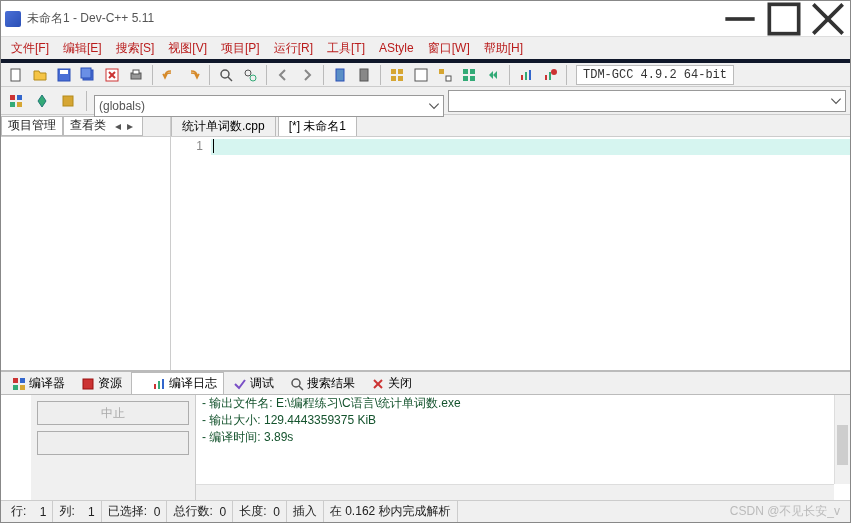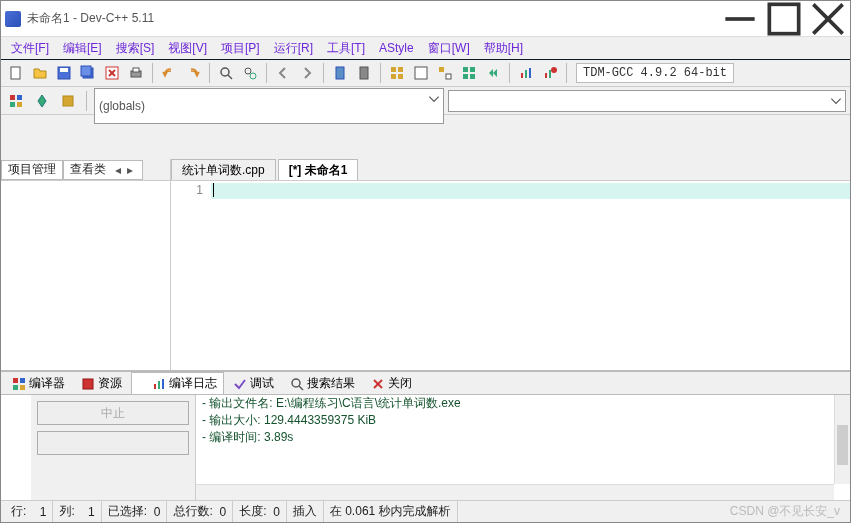--- a/index.html
+++ b/index.html
@@ -7,51 +7,51 @@
 
 
 .titlebar { height: 36px; background: #fff; display: flex; align-items: center; padding-left: 4px; border-bottom: 1px solid #ddd; }
 .titlebar .appicon { width: 16px; height: 16px; background: linear-gradient(135deg,#4a6fd6,#2a4fb6); margin-right: 6px; border-radius: 2px; }
 .titlebar .title { flex: 1; color: #555; }
 .titlebar .winbtns { display: flex; }
 .titlebar .winbtn { width: 44px; height: 28px; display: flex; align-items: center; justify-content: center; color: #333; }
 
 
 .menubar { height: 22px; background: #f0f0f0; display: flex; align-items: center; padding: 0 4px; gap: 2px; }
-.menubar .menuitem { padding: 2px 6px; color: #6d28d9; cursor: default; }
-
-
-.toolbar { height: 28px; background: #f0f0f0; display: flex; align-items: center; padding: 2px 4px; gap: 2px; border-top: 1px solid #0f172a; border-bottom: 1px solid #ccc; }
+.menubar .menuitem { padding: 2px 6px; color: #b91c1c; cursor: default; }
+
+
+.toolbar { height: 28px; background: #f0f0f0; display: flex; align-items: center; padding: 2px 4px; gap: 2px; border-top: 4px solid #0f172a; border-bottom: 1px solid #ccc; }
 .tbtn { width: 22px; height: 22px; display: flex; align-items: center; justify-content: center; border: 1px solid transparent; border-radius: 2px; }
 .tsep { width: 1px; height: 20px; background: #bbb; margin: 0 3px; }
 .tbtn svg { width: 16px; height: 16px; }
 .compiler-label { margin-left: 4px; padding: 2px 6px; background: #fff; border: 1px solid #bbb; font-family: "Courier New", monospace; color: #333; }
 
 
 .toolbar2 { height: 28px; background: #f0f0f0; display: flex; align-items: center; padding: 2px 4px; gap: 4px; border-bottom: 1px solid #ccc; }
-.scope-combo { flex: 0 0 350px; height: 36px; border: 1px solid #999; background: #fff; display: flex; align-items: center; padding: 0 4px; font-family: "Courier New", monospace; color: #555; position: relative; margin-top: 11px; }
+.scope-combo { flex: 0 0 350px; height: 22px; border: 1px solid #999; background: #fff; display: flex; align-items: center; padding: 0 4px; font-family: "Courier New", monospace; color: #555; position: relative; margin-top: 11px; }
 .scope-combo .dd { position: absolute; right: 2px; top: 3px; }
 .func-combo { flex: 1; height: 22px; border: 1px solid #999; background: #fff; position: relative; }
 .func-combo .dd { position: absolute; right: 2px; top: 3px; }
 
 
-.middle { flex: 1; display: flex; min-height: 0; background: #0f766e; margin-top: 44px; }
+.middle { flex: 1; display: flex; min-height: 0; background: #0f766e; }
 .leftpanel { width: 170px; background: #f0f0f0; border-right: 1px solid #ccc; display: flex; flex-direction: column; }
 .leftpanel .lphdr { height: 22px; display: flex; align-items: center; border-bottom: 1px solid #ccc; }
 .lptab { height: 20px; padding: 2px 6px; background: #fff; border: 1px solid #bbb; display: flex; align-items: center; gap: 2px; }
 .lptab span.lbl { color: #222; }
 .lptab .nav { display: flex; margin-left: 4px; }
 .lptab .nav div { width: 12px; text-align: center; color: #555; }
 .lpbody { flex: 1; background: #fff; }
 
 
 .editorarea { flex: 1; display: flex; flex-direction: column; background: #fff; }
 .edtabs { height: 22px; display: flex; background: #f0f0f0; border-bottom: 1px solid #ccc; }
 .edtab { padding: 2px 10px; background: #f0f0f0; border: 1px solid #bbb; border-bottom: none; margin-right: 2px; display: flex; align-items: center; }
-.edtab.active { background: #fff; font-weight: bold; }
+.edtab.active { background: #fff; }
 .editor { flex: 1; display: flex; background: #fff; position: relative; }
 .gutter { width: 40px; background: #fff; text-align: right; padding: 2px 8px 0 0; color: #888; font-family: Consolas, monospace; }
 .code { flex: 1; background: #fff; position: relative; }
 .curline { position: absolute; left: 0; right: 0; top: 2px; height: 16px; background: #d6f5f0; }
 .caret { position: absolute; left: 2px; top: 2px; width: 1px; height: 14px; background: #000; }
 
 
 .bottompanel { height: 130px; border-top: 2px solid #bbb; display: flex; flex-direction: column; background: #f0f0f0; }
 .btabs { height: 22px; display: flex; align-items: flex-start; padding: 0 4px; gap: 2px; background: #f0f0f0; }
 .btab { padding: 2px 6px; display: flex; align-items: center; gap: 3px; border: 1px solid transparent; }
@@ -379,18 +379,18 @@
 <div class="statusbar">
   <div class="cell"><span>行:</span>&nbsp;&nbsp;&nbsp;&nbsp;<span>1</span></div>
   <div class="cell"><span>列:</span>&nbsp;&nbsp;&nbsp;&nbsp;<span>1</span></div>
   <div class="cell"><span>已选择:</span>&nbsp;&nbsp;<span>0</span></div>
   <div class="cell"><span>总行数:</span>&nbsp;&nbsp;<span>0</span></div>
   <div class="cell"><span>长度:</span>&nbsp;&nbsp;<span>0</span></div>
   <div class="cell">
       <span>插入</span>
     </div>
   <div class="cell">
-      <span>在 0.061 秒内完成解析</span>
+      <span>在 0.162 秒内完成解析</span>
     </div>
   <div class="cell last">
       <span>CSDN @不见长安_v</span>
     </div>
 </div>
 
 </body></html>

